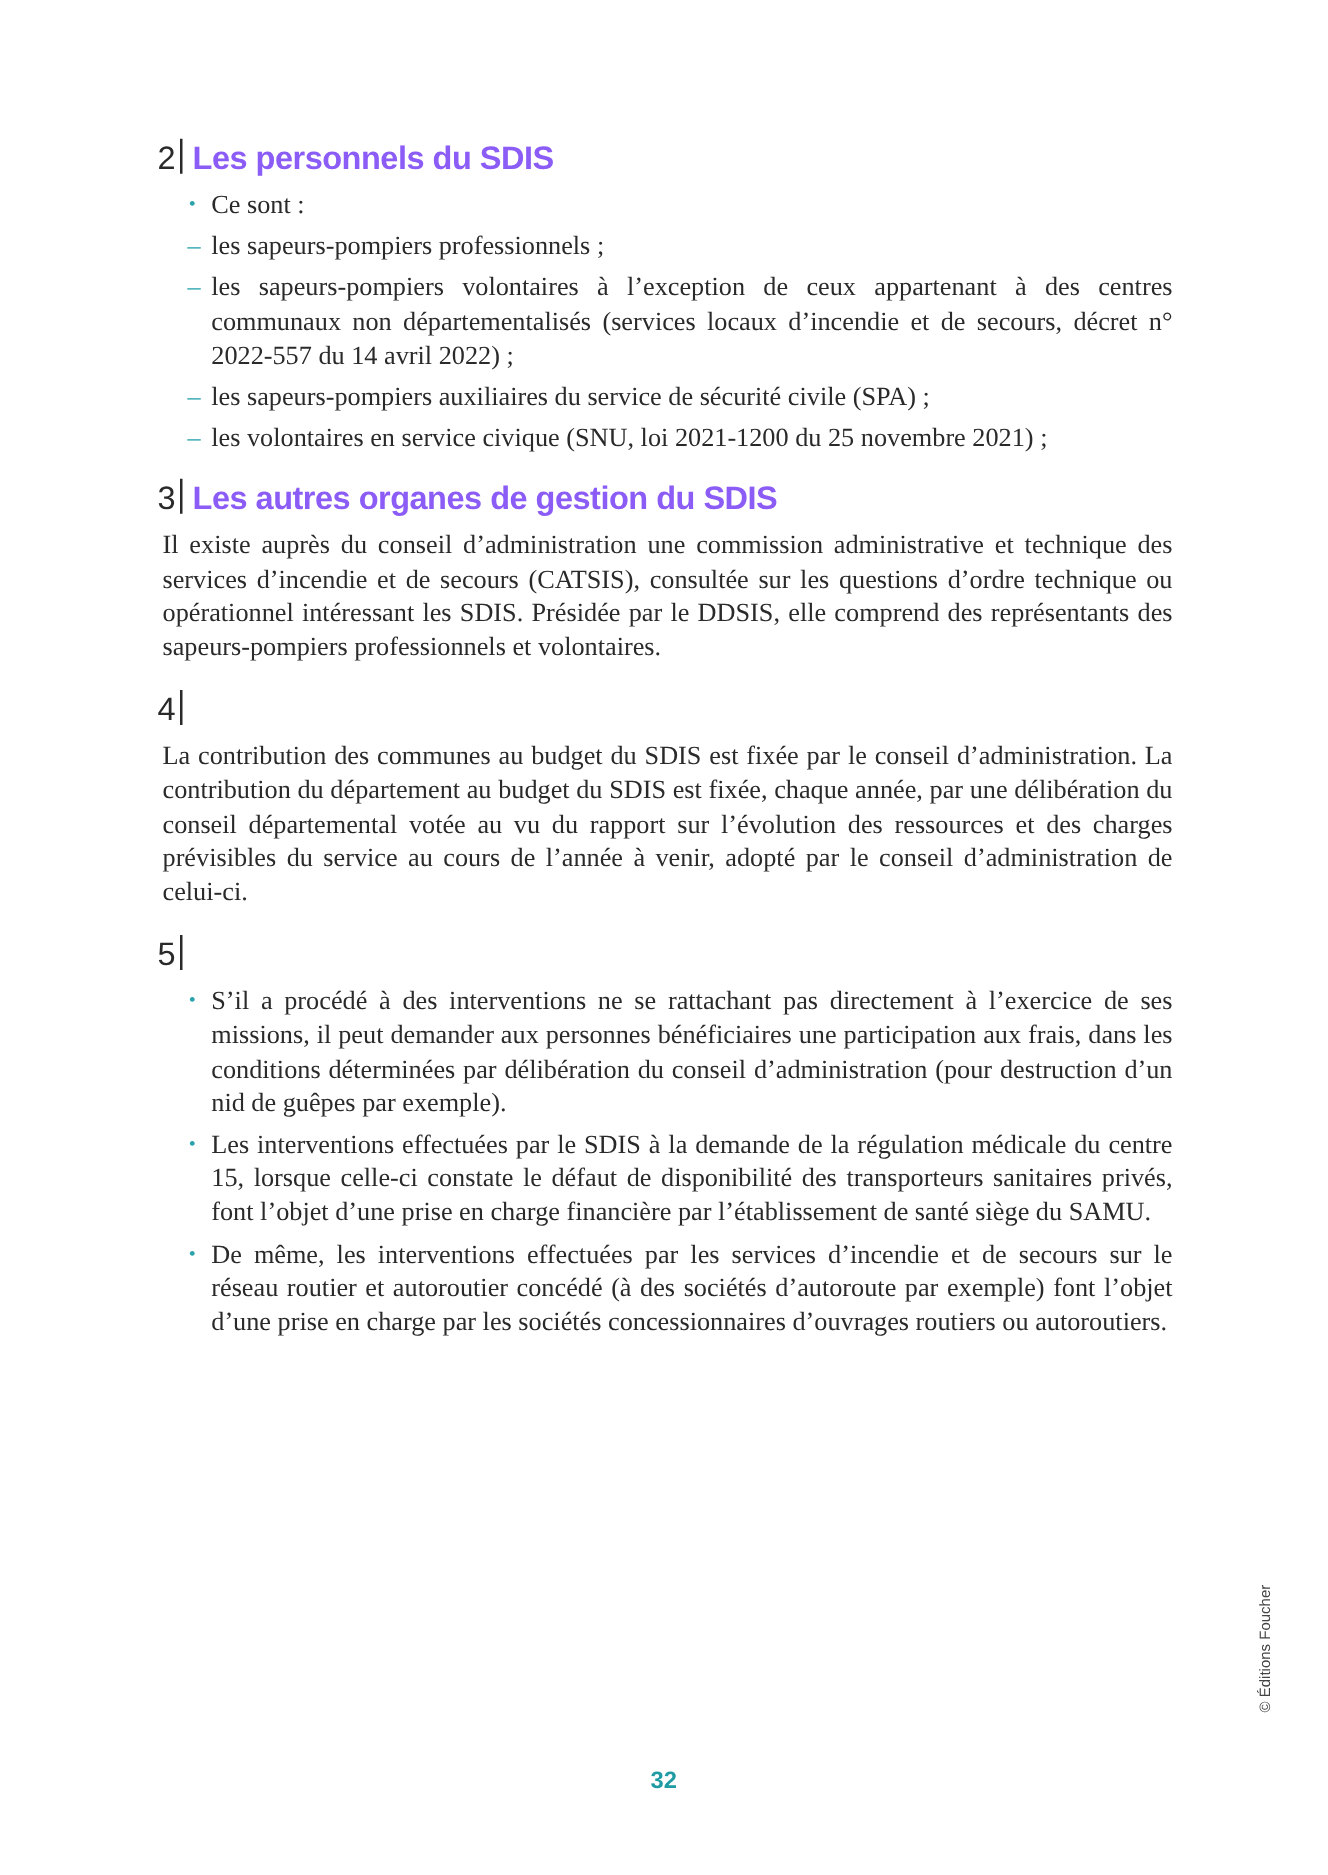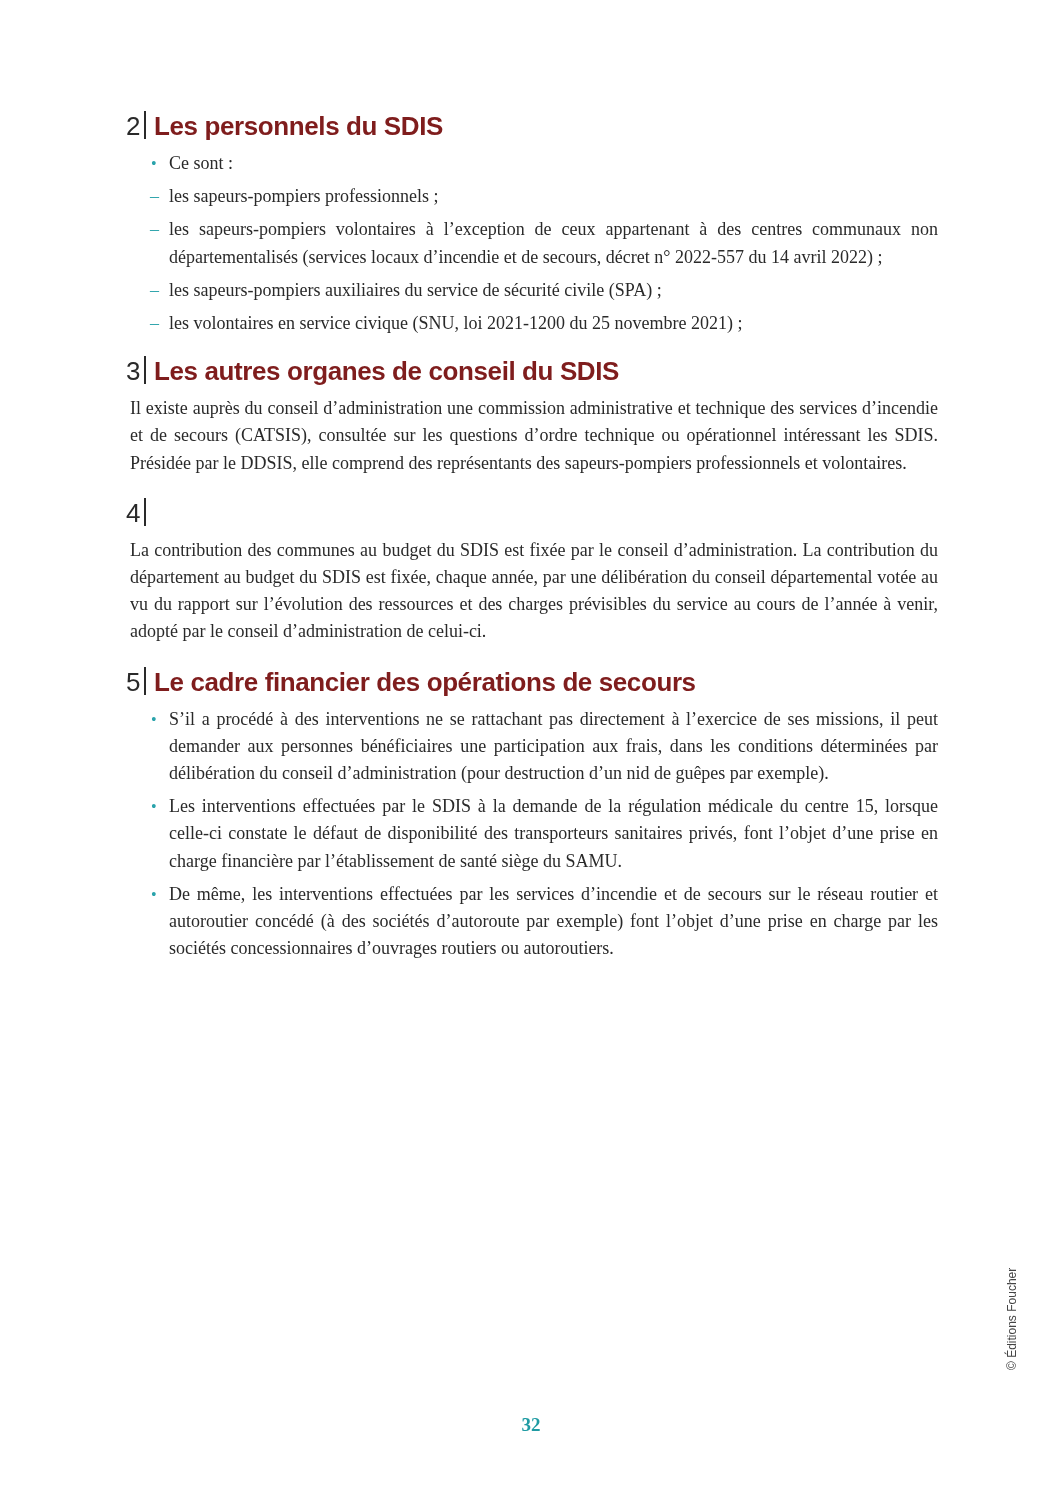--- a/index.html
+++ b/index.html
@@ -5,34 +5,34 @@
   html, body { margin: 0; padding: 0; background: #ffffff; }
   body { width: 1062px; height: 1500px; position: relative; overflow: hidden;
          font-family: "Liberation Serif", "DejaVu Serif", serif; color: #2a2a2a; }
   .page { position: absolute; left: 126px; top: 104px; width: 812px; }
   .section { margin: 0; }
   .heading { display: flex; align-items: baseline; font-family: "Liberation Sans", "DejaVu Sans", sans-serif;
              font-size: 26px; line-height: 44px; margin: 0 0 2px 0; letter-spacing: -0.4px; }
   .heading .num { color: #2a2a2a; font-weight: normal; }
   .heading .bar { display: inline-block; width: 2px; height: 28px; background: #2a2a2a; margin: 0 8px 0 4px;
                   position: relative; top: 4px; }
-  .heading .title { color: #7f1d1d; font-weight: bold; }
-  p, li { font-size: 18px; line-height: 27.2px; }
+  .heading .title { color: #8b5cf6; font-weight: bold; }
+  p, li { font-size: 21px; line-height: 27.2px; }
   p { margin: 0 0 14px 4px; text-align: justify; }
   ul { list-style: none; margin: 0; padding: 0; }
   li { position: relative; padding-left: 43px; margin: 0 0 6px 0; text-align: justify; }
   li.bullet::before { content: "•"; position: absolute; left: 25px; top: 0; color: #2aa3ab; font-size: 16px; }
   li.dash::before { content: "–"; position: absolute; left: 24px; top: 0; color: #2aa3ab; }
   #s2 { margin-bottom: 12px; }
   #s3 { margin-bottom: 8px; }
   #s4 { margin-bottom: 8px; }
   .copyright { position: absolute; left: 1005px; top: 1370px; transform: rotate(-90deg); transform-origin: left top;
                font-family: "Liberation Sans", "DejaVu Sans", sans-serif; font-size: 12px; color: #444; white-space: nowrap; }
   .page-number { position: absolute; left: 0; width: 1062px; top: 1414px; text-align: center;
-                 font-family: Liberation Serif, serif; font-size: 19px; font-weight: bold; color: #1f9ba3; }
+                 font-family: Liberation Sans, sans-serif; font-size: 19px; font-weight: bold; color: #1f9ba3; }
 </style>
 </head>
 <body>
 
 <div class="page">
 
   <section class="section" id="s2">
     <h2 class="heading">
       <span class="num">2</span>
       <span class="bar"></span>
@@ -44,38 +44,37 @@
       <li class="dash">les sapeurs-pompiers volontaires à l’exception de ceux appartenant à des centres communaux non départementalisés (services locaux d’incendie et de secours, décret n° 2022-557 du 14 avril 2022) ;</li>
       <li class="dash">les sapeurs-pompiers auxiliaires du service de sécurité civile (SPA) ;</li>
       <li class="dash">les volontaires en service civique (SNU, loi 2021-1200 du 25 novembre 2021) ;</li>
     </ul>
   </section>
 
   <section class="section" id="s3">
     <h2 class="heading">
       <span class="num">3</span>
       <span class="bar"></span>
-      <span class="title">Les autres organes de conseil du SDIS</span>
+      <span class="title">Les autres organes de gestion du SDIS</span>
     </h2>
     <p>Il existe auprès du conseil d’administration une commission administrative et technique des services d’incendie et de secours (CATSIS), consultée sur les questions d’ordre technique ou opérationnel intéressant les SDIS. Présidée par le DDSIS, elle comprend des représentants des sapeurs-pompiers professionnels et volontaires.</p>
   </section>
 
   <section class="section" id="s4">
     <h2 class="heading">
       <span class="num">4</span>
       <span class="bar"></span>
     </h2>
     <p>La contribution des communes au budget du SDIS est fixée par le conseil d’administration. La contribution du département au budget du SDIS est fixée, chaque année, par une délibération du conseil départemental votée au vu du rapport sur l’évolution des ressources et des charges prévisibles du service au cours de l’année à venir, adopté par le conseil d’administration de celui-ci.</p>
   </section>
 
   <section class="section" id="s5">
     <h2 class="heading">
       <span class="num">5</span>
       <span class="bar"></span>
-      <span class="title">Le cadre financier des opérations de secours</span>
     </h2>
     <ul>
       <li class="bullet">S’il a procédé à des interventions ne se rattachant pas directement à l’exercice de ses missions, il peut demander aux personnes bénéficiaires une participation aux frais, dans les conditions déterminées par délibération du conseil d’administration (pour destruction d’un nid de guêpes par exemple).</li>
       <li class="bullet">Les interventions effectuées par le SDIS à la demande de la régulation médicale du centre 15, lorsque celle-ci constate le défaut de disponibilité des transporteurs sanitaires privés, font l’objet d’une prise en charge financière par l’établissement de santé siège du SAMU.</li>
       <li class="bullet">De même, les interventions effectuées par les services d’incendie et de secours sur le réseau routier et autoroutier concédé (à des sociétés d’autoroute par exemple) font l’objet d’une prise en charge par les sociétés concessionnaires d’ouvrages routiers ou autoroutiers.</li>
     </ul>
   </section>
 
 </div>
 

